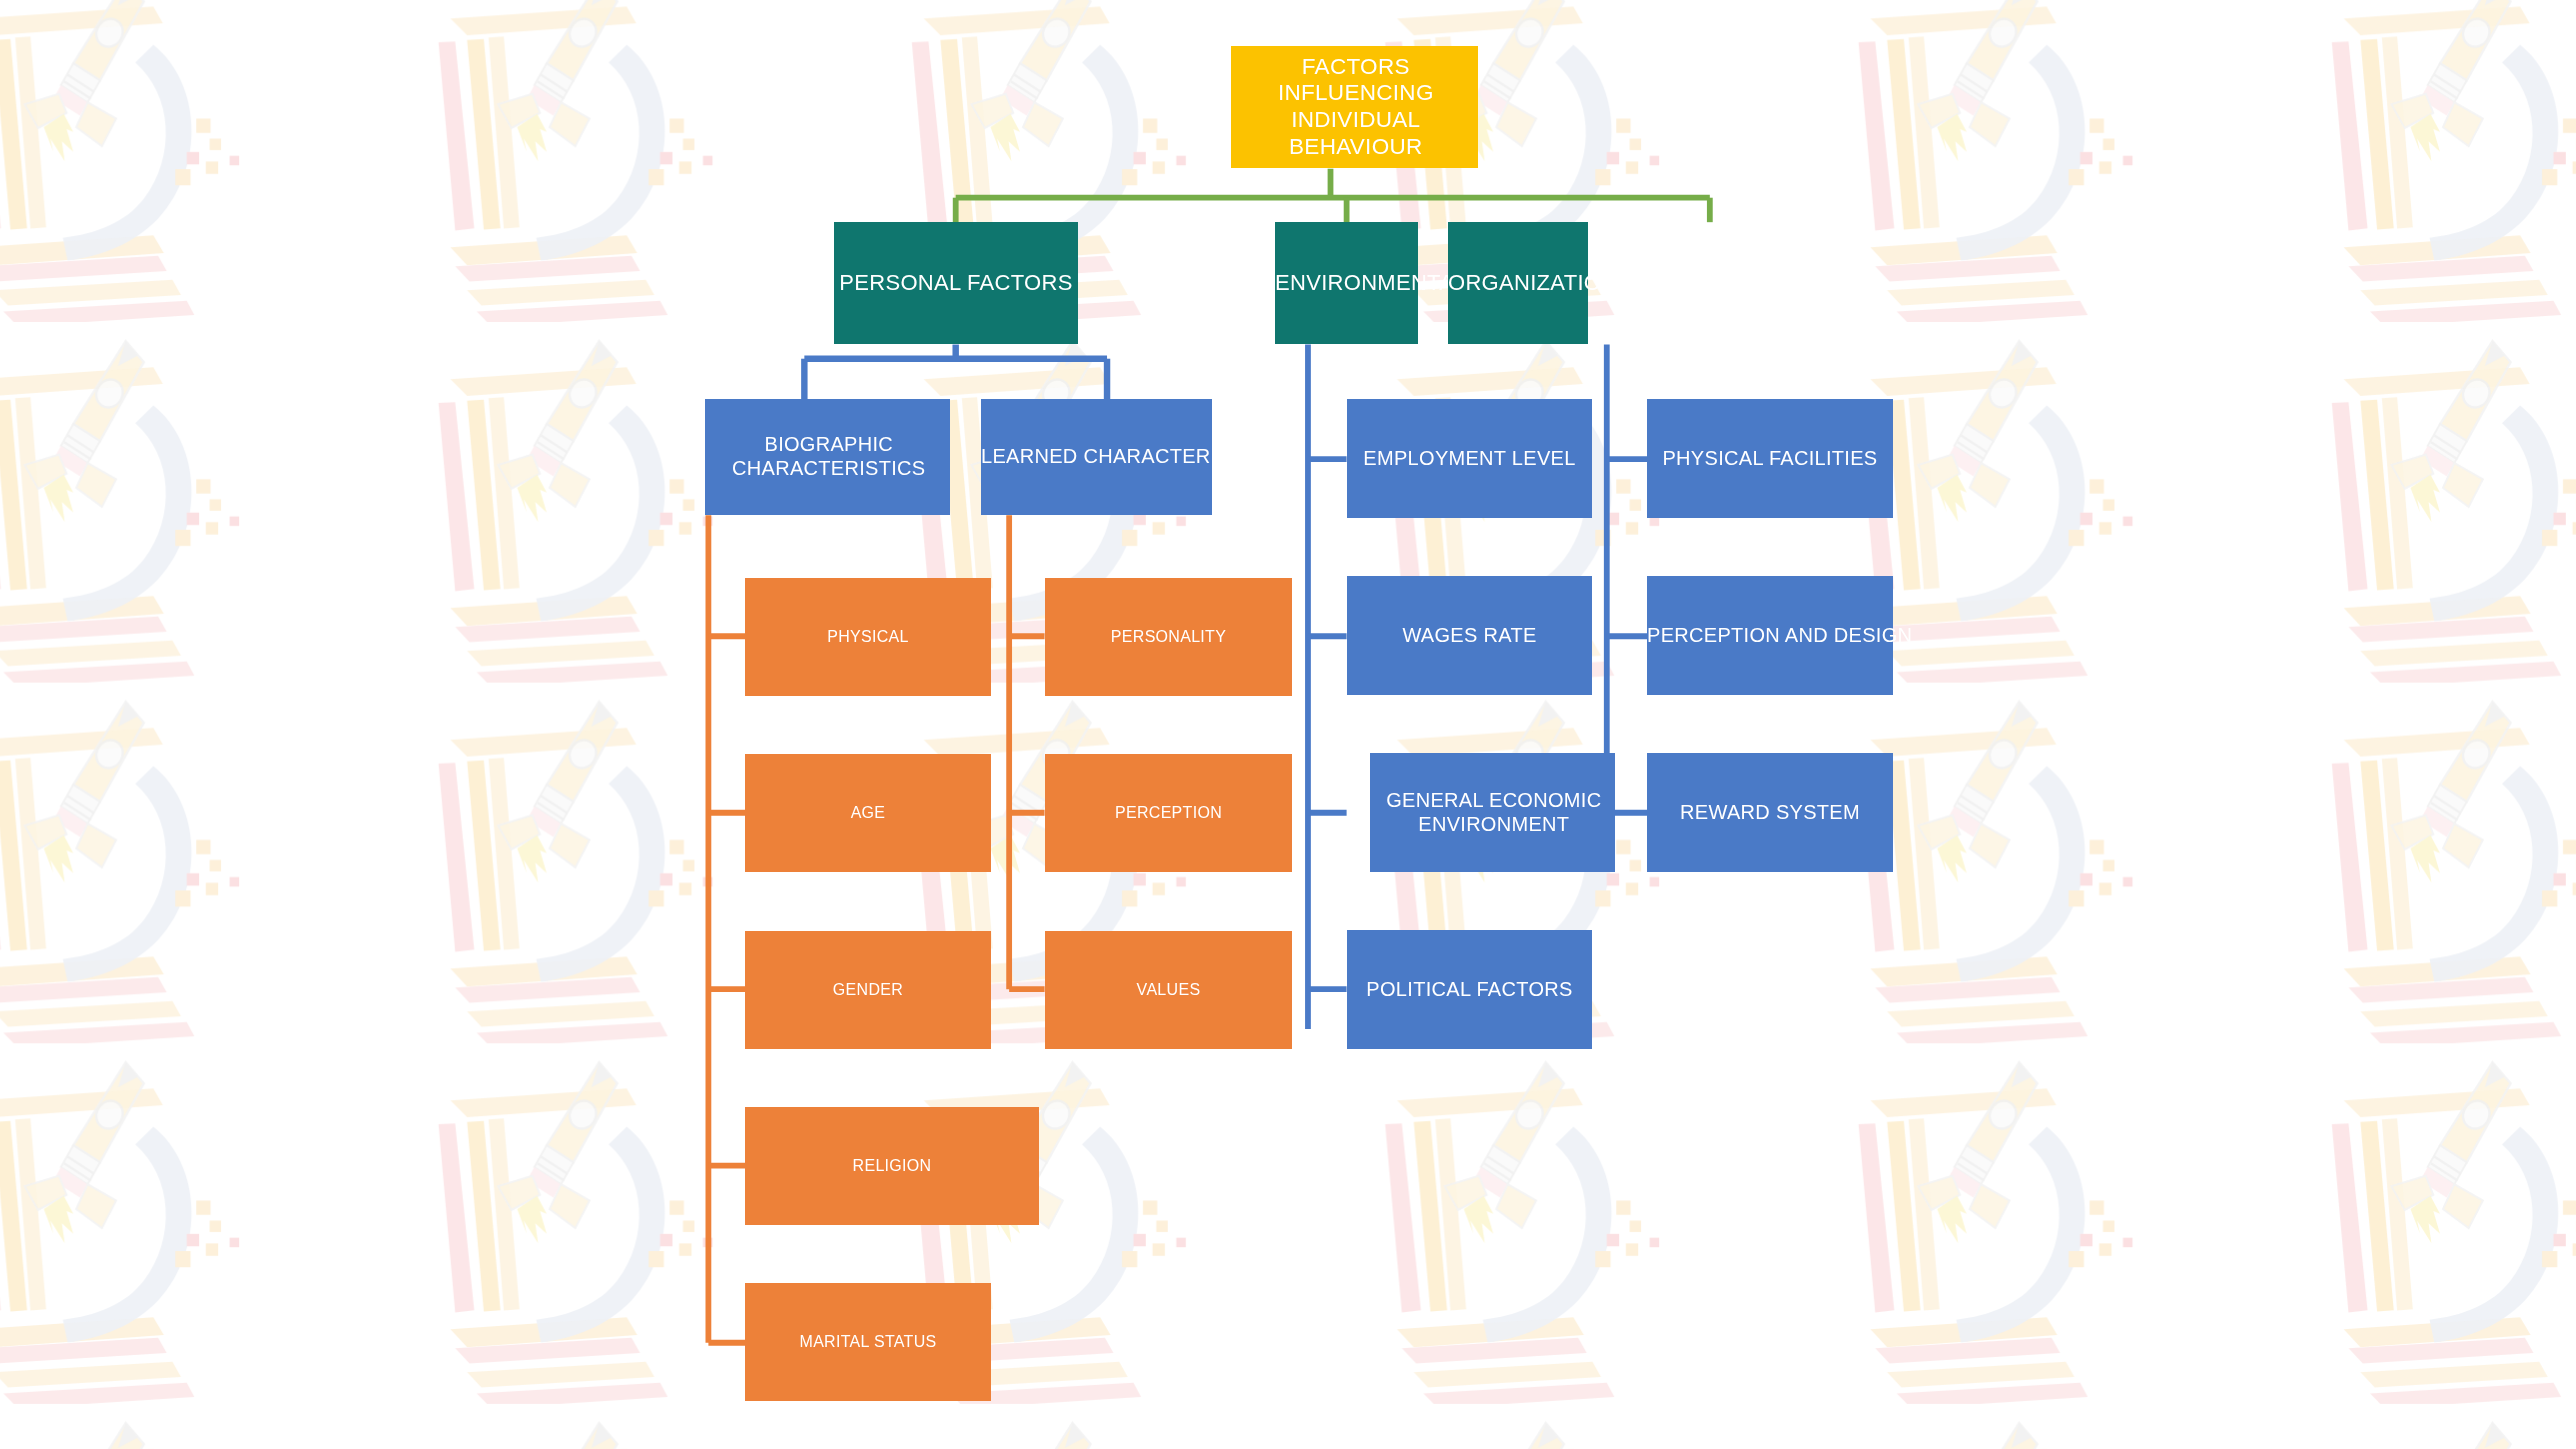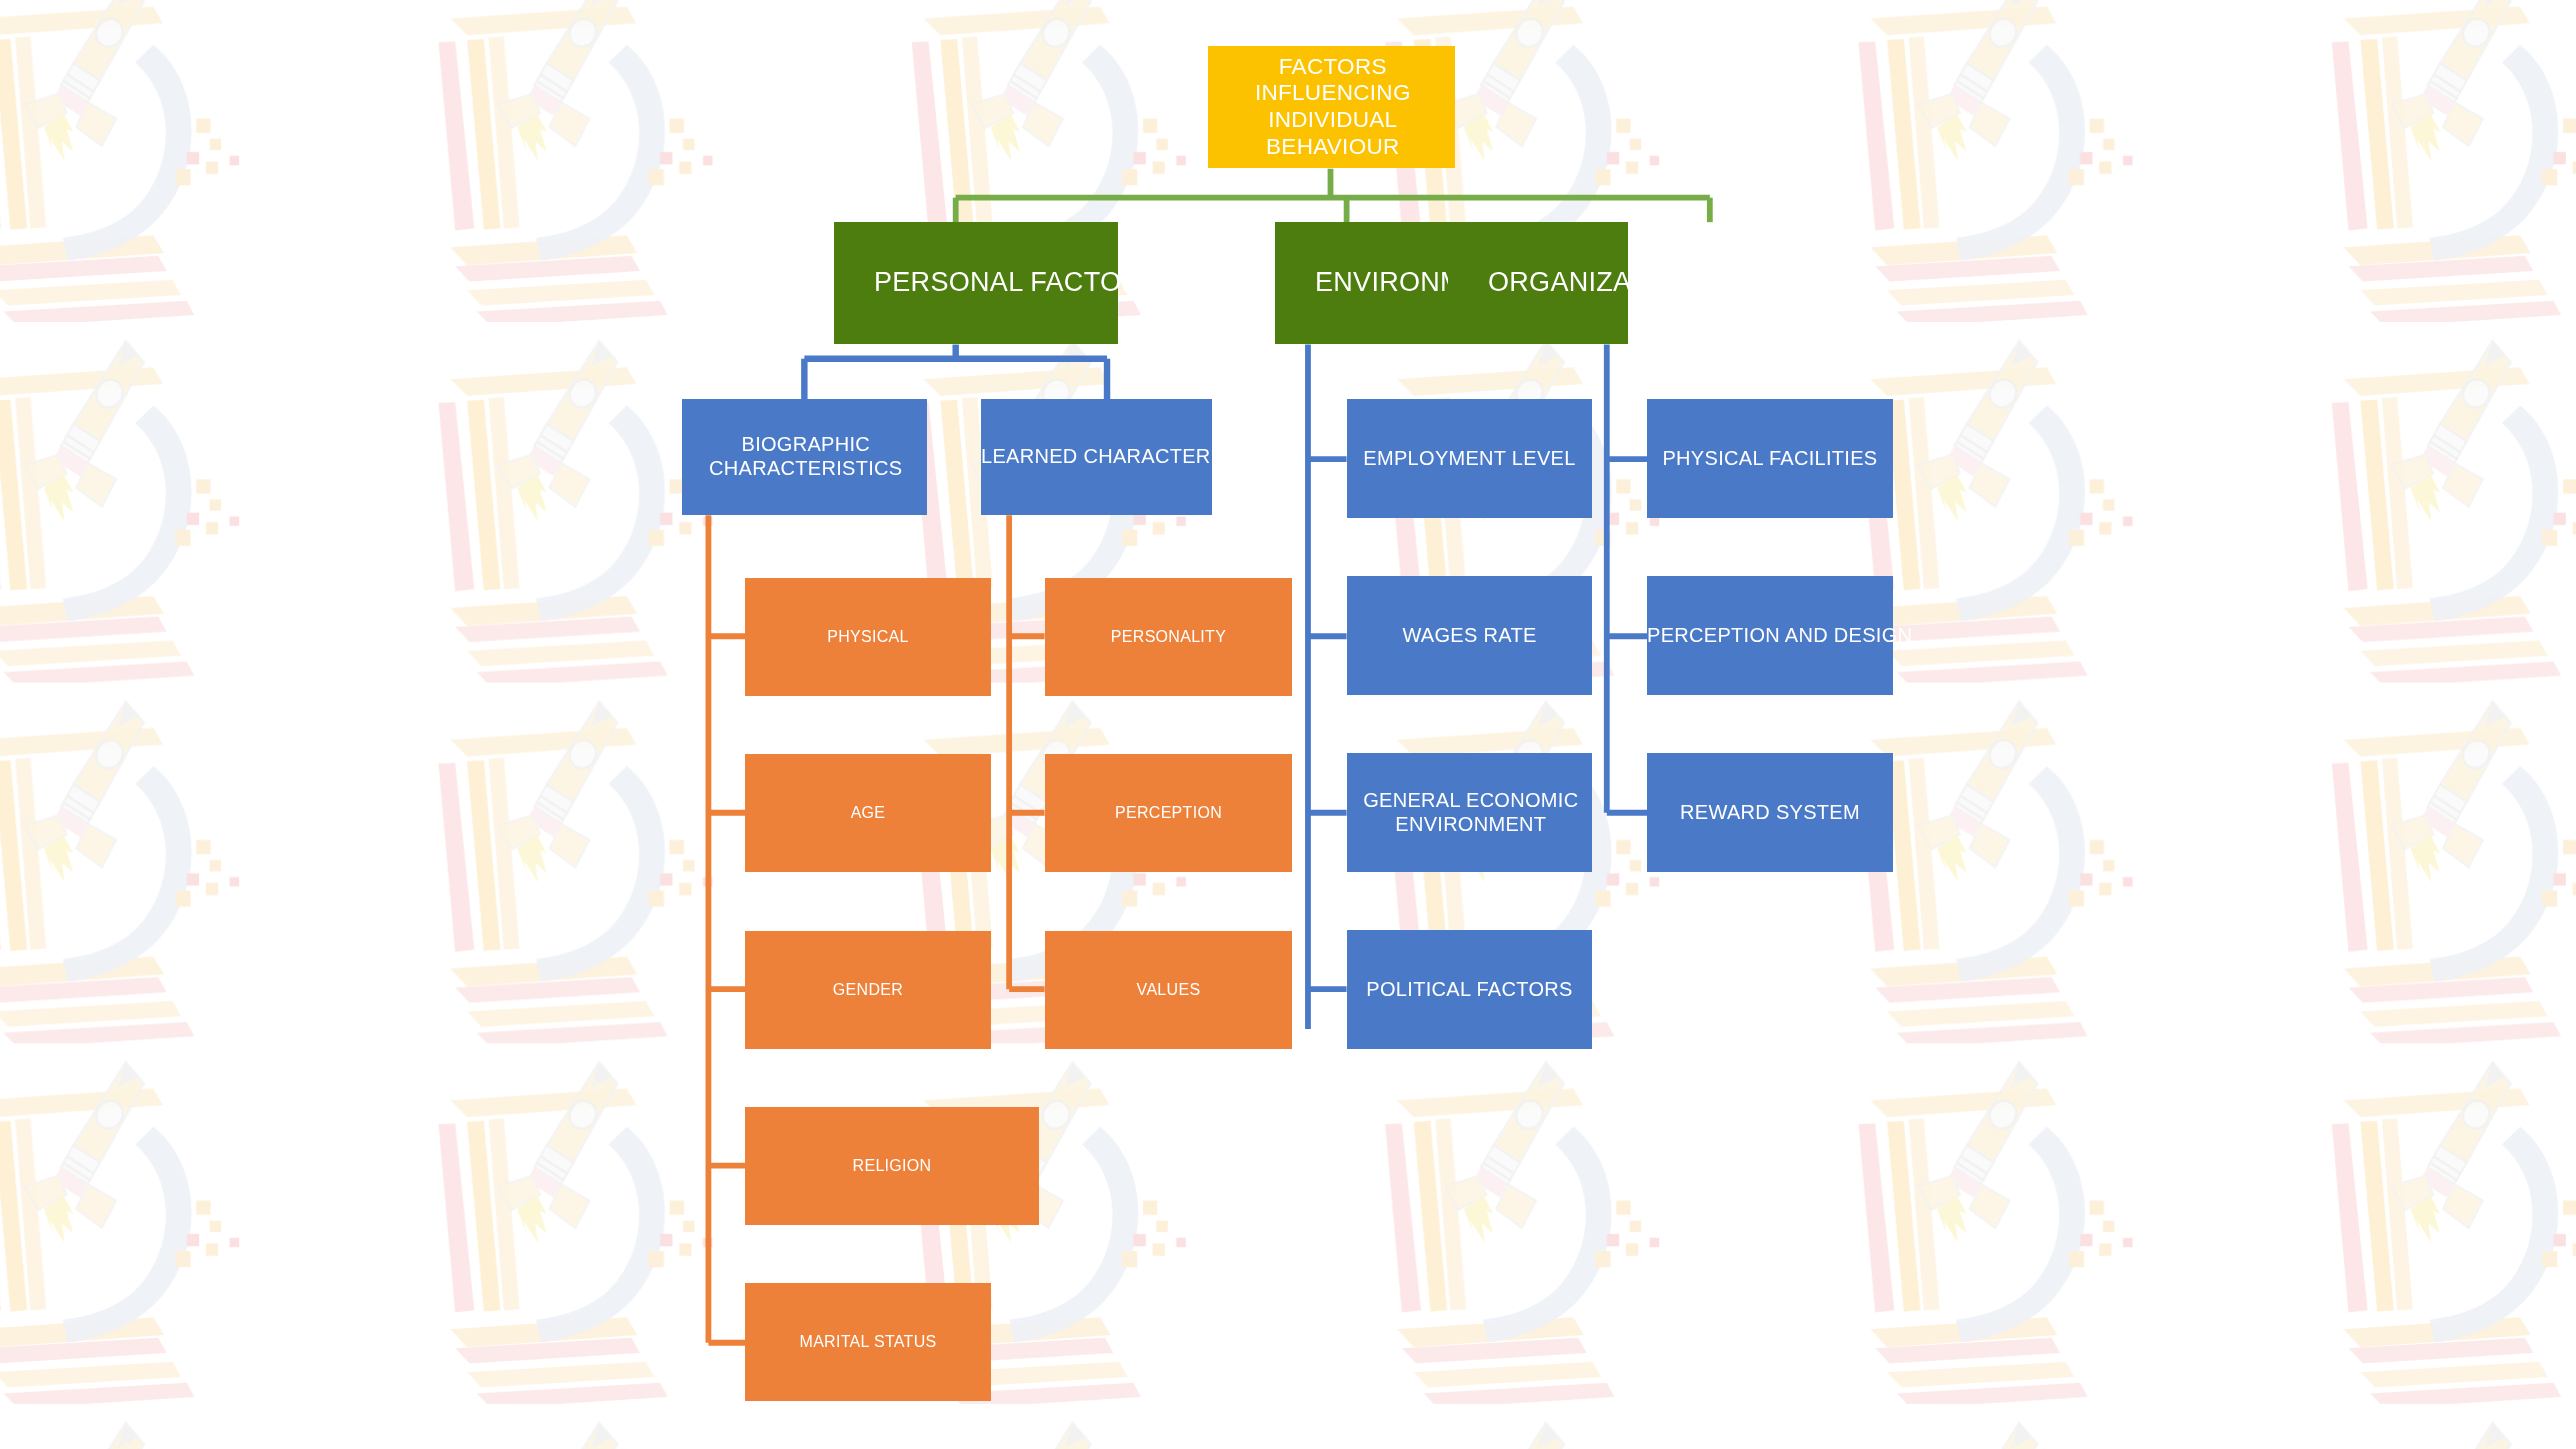--- a/index.html
+++ b/index.html
@@ -17,25 +17,25 @@
   #connectors{position:absolute;left:0;top:0;width:2576px;height:1449px;z-index:1;}
 
   .node{
     position:absolute;z-index:3;
     display:flex;align-items:center;justify-content:center;
     text-align:center;color:#ffffff;
     line-height:1.18;
     letter-spacing:0.3px;
     white-space:nowrap;
   }
-  .node.wrap{white-space:normal;}
+  .node.wrap{white-space:normal;margin-left:23px;}
   .node span{display:block;width:100%;padding:0 1.3px;}
 
   .n-root   {background:#fcc200;font-size:22.5px;}
-  .n-green  {background:#4d7c0f;font-size:27px;padding-left:40px;}
+  .n-green  {background:#0f766e;font-size:22px;}
   .n-blue   {background:#4a7ac7;font-size:20px;}
   .n-orange {background:#ed8139;font-size:16px;}
 </style>
 </head>
 <body>
 
 <div id="stage">
 
   <svg id="watermark" viewBox="0 0 4000 2250" xmlns="http://www.w3.org/2000/svg" aria-hidden="true">
     <defs>

